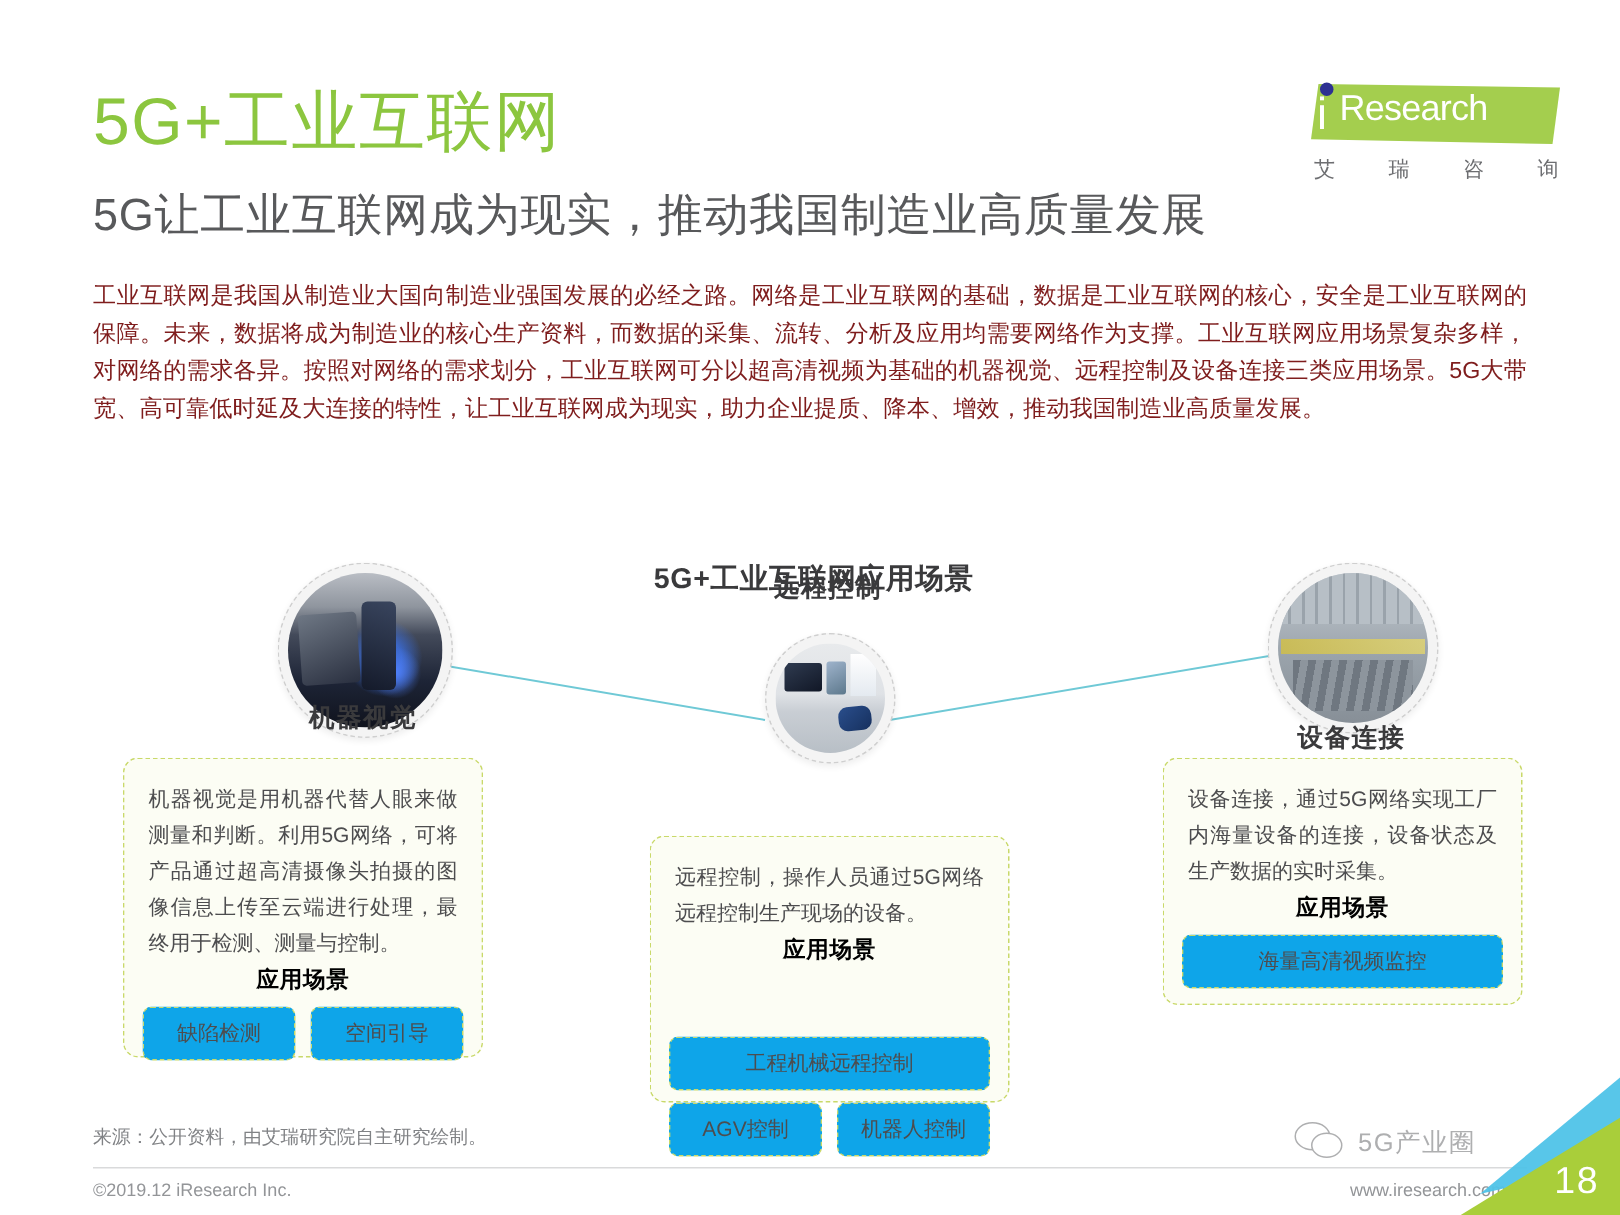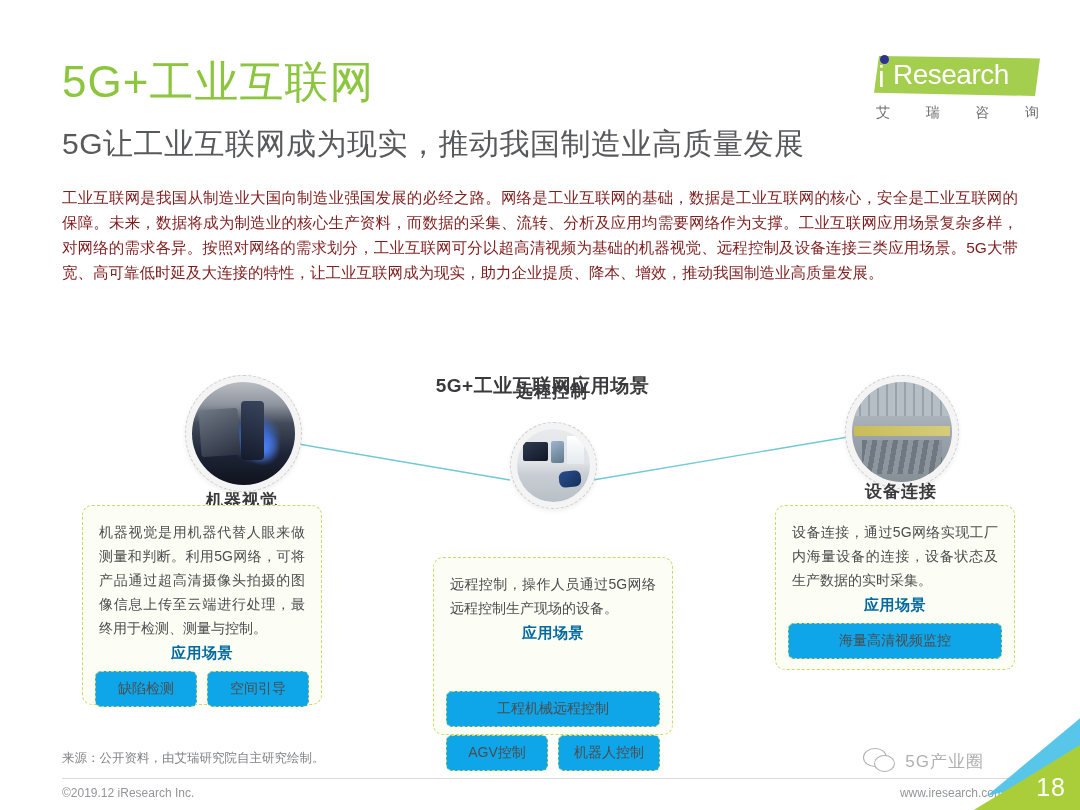--- a/index.html
+++ b/index.html
@@ -36,21 +36,21 @@
   .logo-i{
     position:absolute;left:28px;top:10px;
     font-size:30px;line-height:1;color:#ffffff;font-weight:400;
   }
   .logo-dot{
     position:absolute;left:30px;top:3px;width:9px;height:9px;border-radius:50%;
     background:#2E3192;
   }
   .logo-word{
     position:absolute;left:43px;top:9px;
-    font-size:28px;line-height:1;color:#ffffff;font-weight:400;letter-spacing:-0.5px;
+    font-size:24px;line-height:1;color:#ffffff;font-weight:400;letter-spacing:-0.5px;
   }
   .logo-cn{
     position:absolute;left:26px;top:52px;width:164px;
     display:flex;justify-content:space-between;
     font-size:14px;color:#6D6E71;letter-spacing:1px;
   }
 
   
   .intro{
     position:absolute;left:62px;top:185px;width:956px;
@@ -155,21 +155,21 @@
     border:1px dashed #C9D96A;
     border-radius:10px;
     background:#FCFDF4;
     box-sizing:border-box;
   }
   .card-text{
     font-size:14px;line-height:24px;color:#4D4D4F;
     padding:14px 16px 2px 16px;text-align:justify;
   }
   .card-sub{
-    text-align:center;font-size:15px;font-weight:bold;color:#0369a1;
+    text-align:center;font-size:15px;font-weight:bold;color:#000000;
     margin:2px 0 8px 0;letter-spacing:.5px;
   }
   .tag-row{display:flex;gap:10px;justify-content:center;padding:0 12px 12px 12px;}
   .tag{
     flex:1;border:1px dashed #C9D96A;border-radius:6px;background:#0ea5e9;
     text-align:center;font-size:14px;color:#4D4D4F;padding:8px 4px;
     box-sizing:border-box;white-space:nowrap;
   }
   .tag.wide{flex:none;width:100%;}
 
@@ -262,21 +262,21 @@
       <line x1="538" y1="155" x2="805" y2="110" stroke="#6FC9D6" stroke-width="1.3"></line>
     </svg>
 
     <div class="node-circle" style="left:130px;top:50px;width:115px;height:115px;">
       <div class="photo">
         <div class="photo-inner ph-vision">
             <div class="glow"></div>
           </div>
       </div>
     </div>
-    <div class="node-cap" style="left:107px;top:164px;width:160px;">机器视觉</div>
+    <div class="node-cap" style="left:107px;top:142px;width:160px;">机器视觉</div>
 
     <div class="node-cap" style="left:417px;top:55px;width:160px;">远程控制</div>
     <div class="node-circle" style="left:455px;top:97px;width:85px;height:85px;">
       <div class="photo">
         <div class="photo-inner ph-remote">
             <div class="win"></div>
             <div class="seat"></div>
           </div>
       </div>
     </div>

